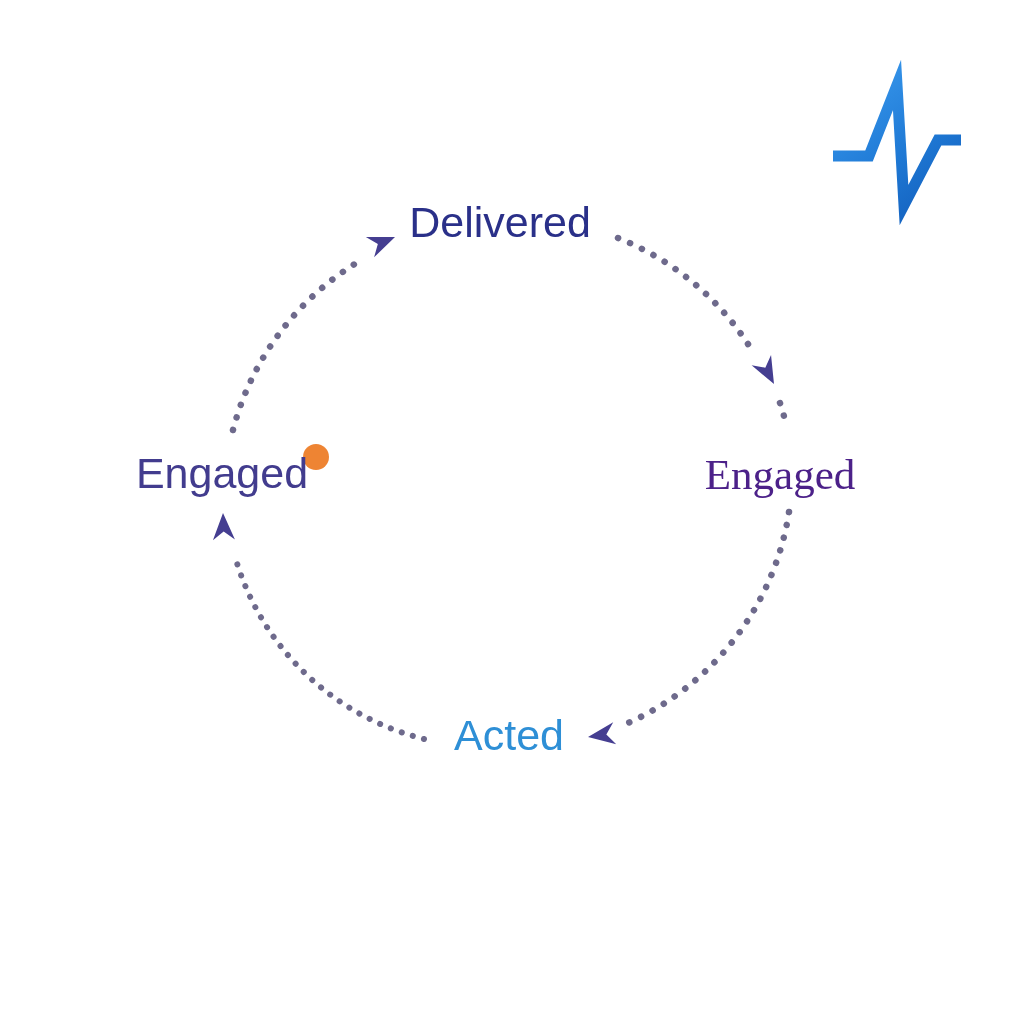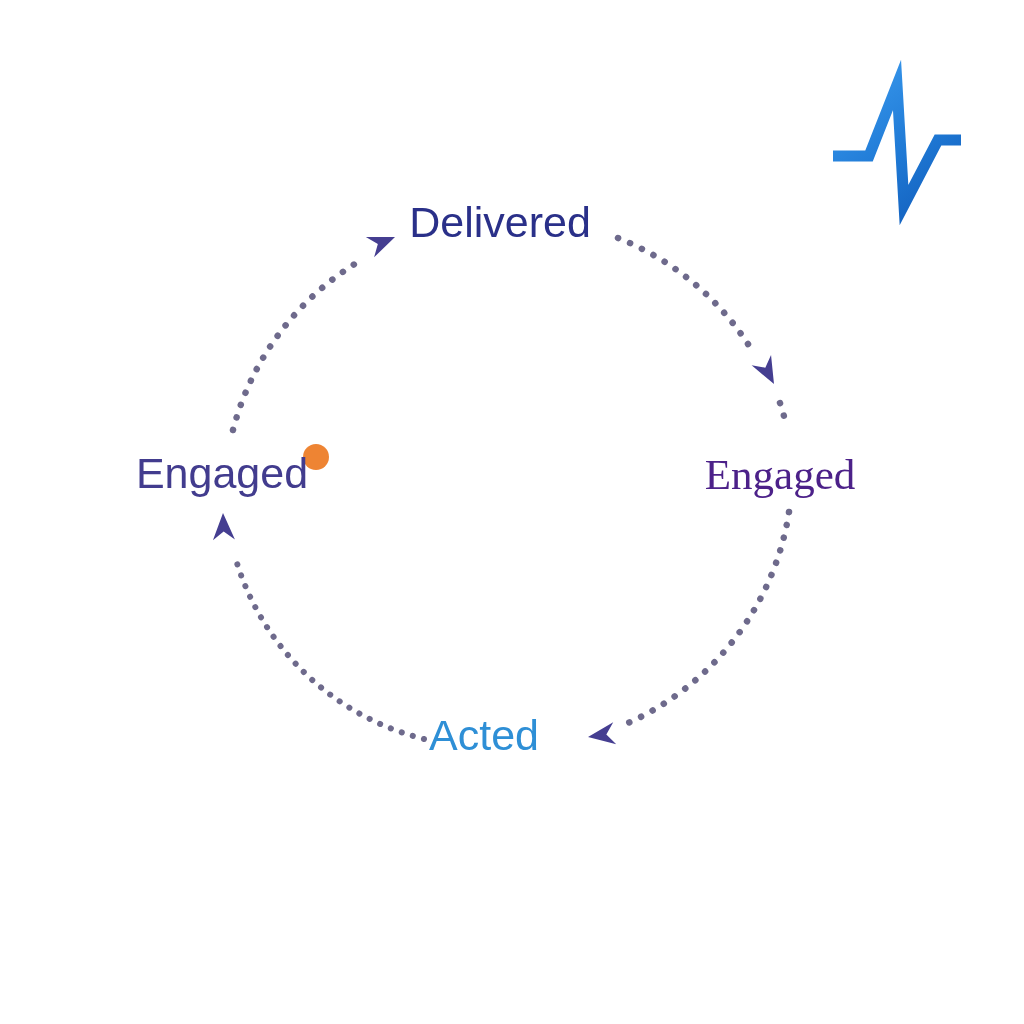--- a/index.html
+++ b/index.html
@@ -35,21 +35,21 @@
     position:absolute;
     transform:translate(-50%,-50%);
     font-size:43px;
     font-weight:500;
     letter-spacing:0px;
     white-space:nowrap;
     line-height:1;
   }
   .stage-top{left:500px;top:222px;text-align:center;}
   .stage-right{left:780px;top:474px;font-family:Liberation Serif, serif;}
-  .stage-bottom{left:484px;top:735px;}
+  .stage-bottom{left:509px;top:735px;}
   .stage-left{left:222px;top:473px;}
 </style>
 </head>
 <body>
 
 <div class="canvas">
 
   <svg class="diagram-svg" width="1024" height="1024" viewBox="0 0 1024 1024">
     <defs>
       <linearGradient id="logoGrad" gradientUnits="userSpaceOnUse" x1="833" y1="60" x2="965" y2="230">

